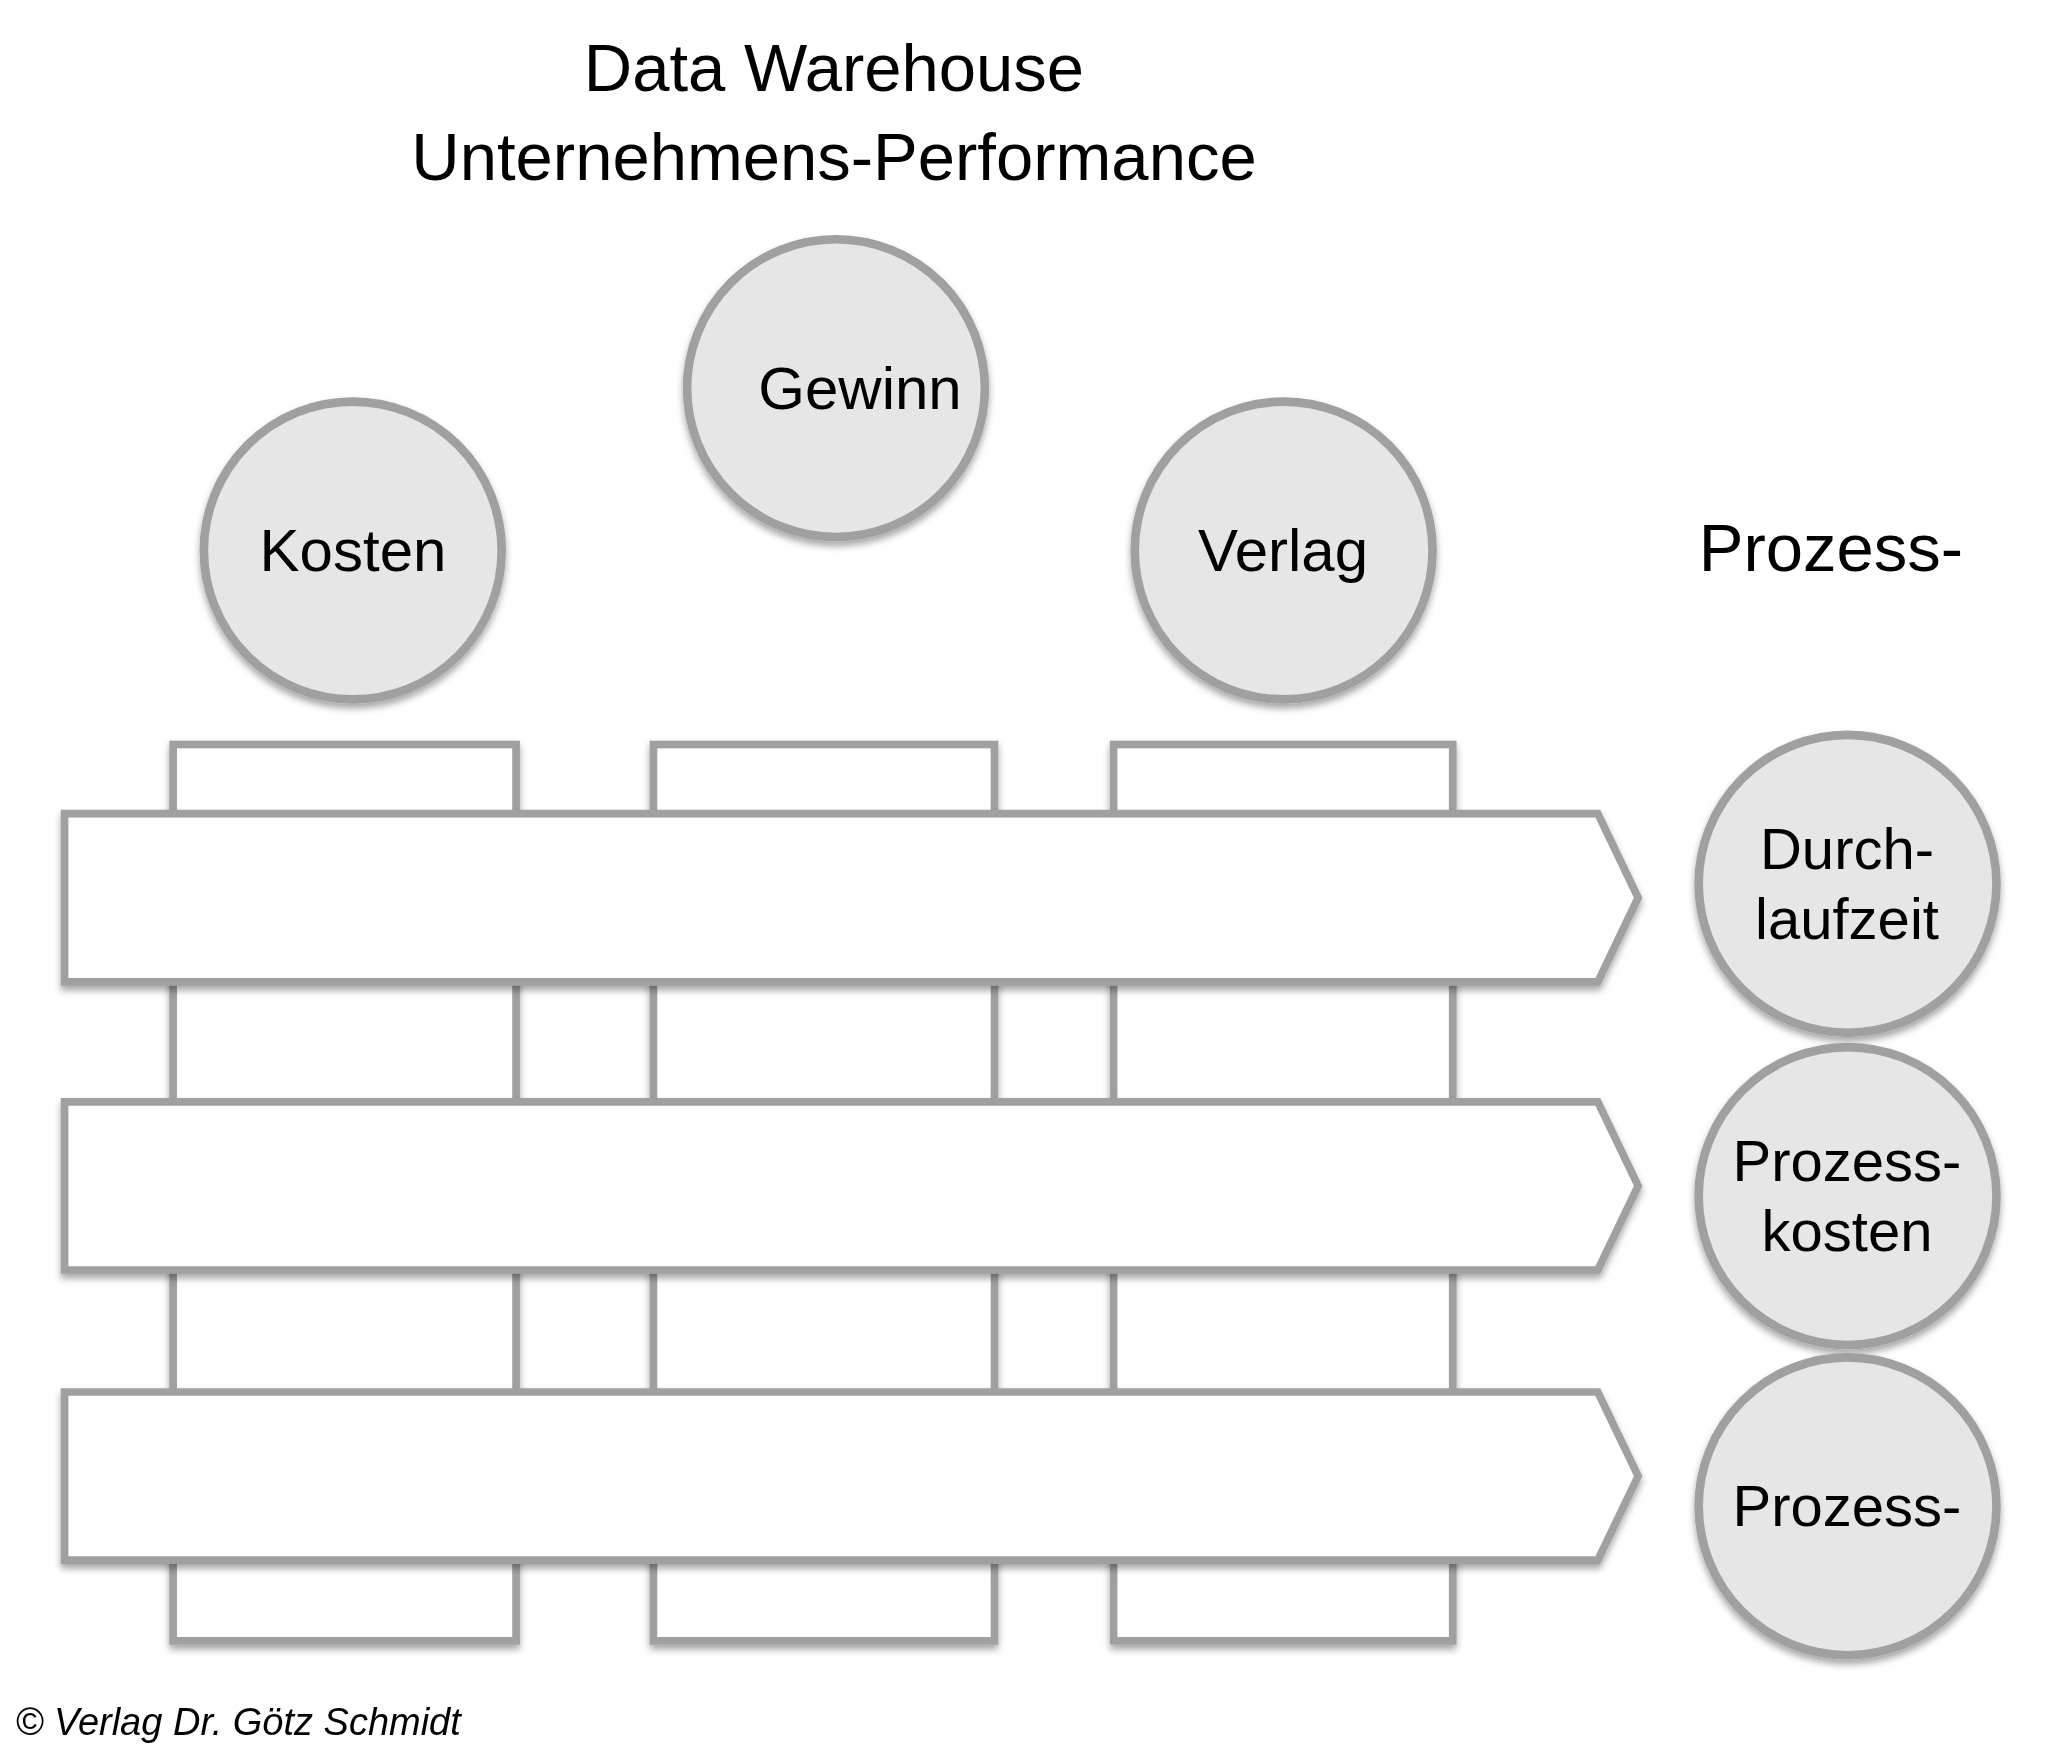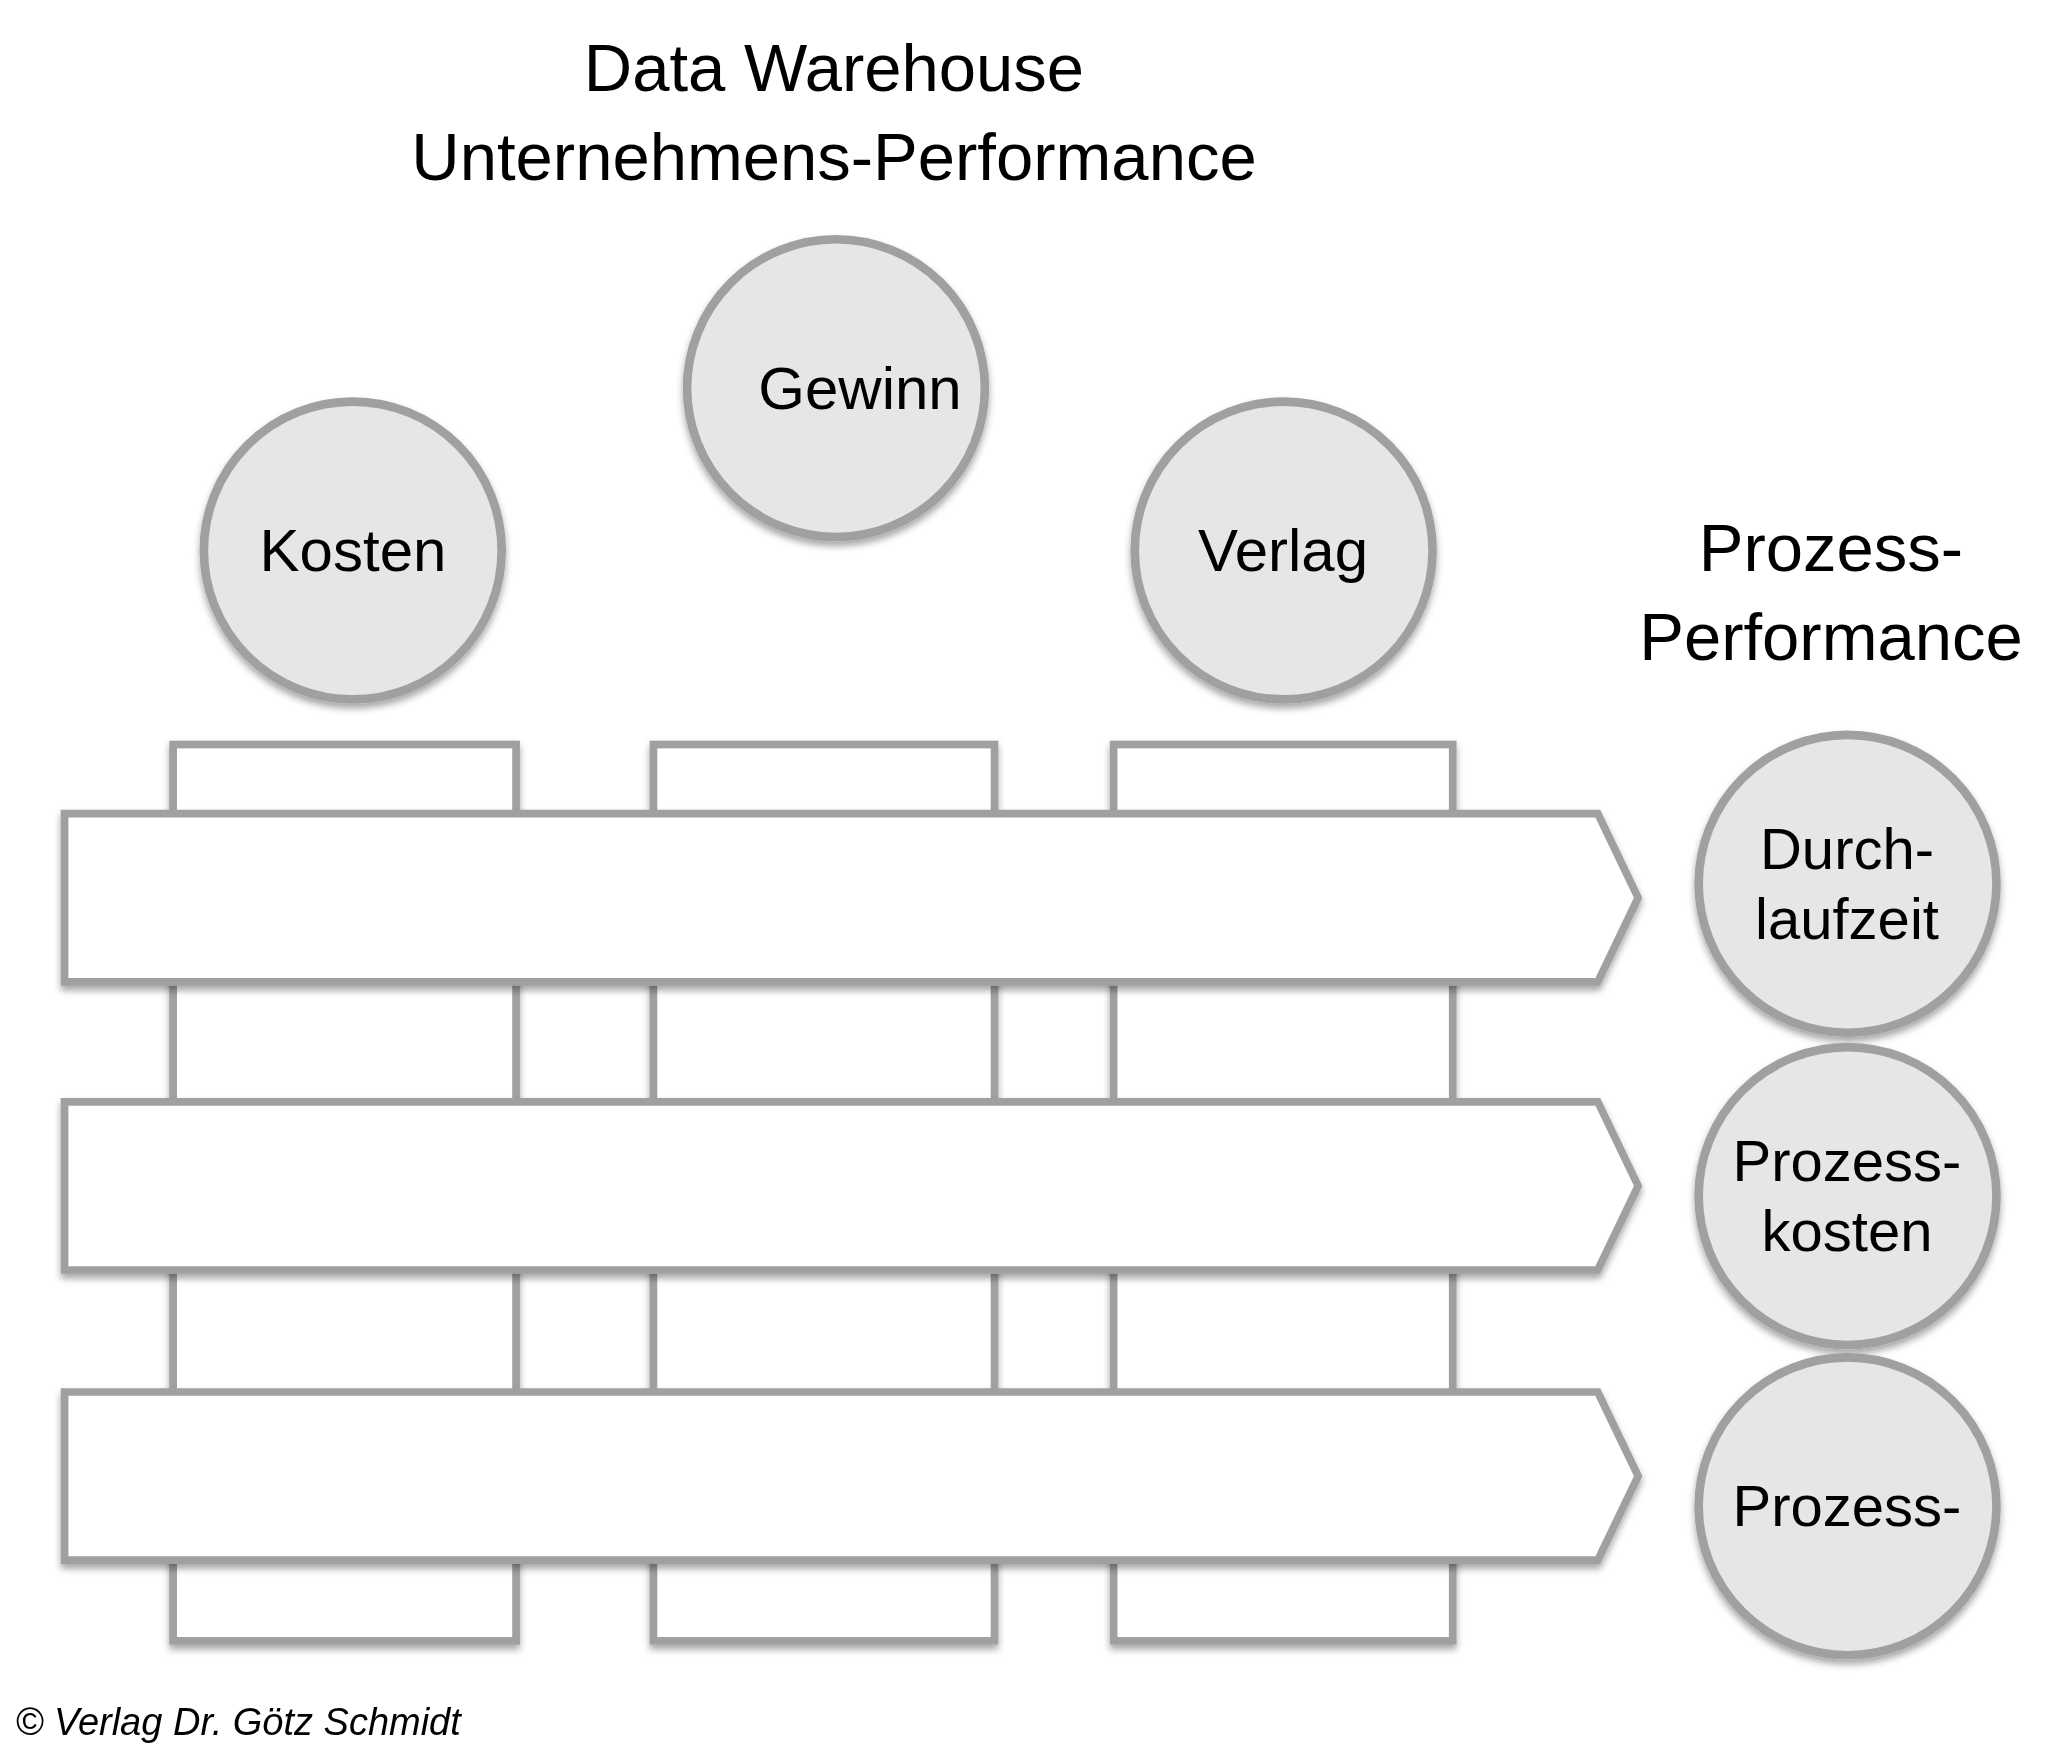--- a/index.html
+++ b/index.html
@@ -78,21 +78,20 @@
     </g>
   </svg>
 
   <div class="txt title">
     <span>Data Warehouse</span>
     <span>Unternehmens-Performance</span>
   </div>
 
   <div class="txt pp-heading">
     <span>Prozess-</span>
-    <span>Performance</span>
   </div>
 
   <div class="txt circle-label lbl-kosten">Kosten</div>
   <div class="txt circle-label lbl-gewinn">Gewinn</div>
   <div class="txt circle-label lbl-umsatz">Verlag</div>
 
   <div class="txt circle-label two-line lbl-durchlaufzeit">
     <span>Durch-</span>
     <span>laufzeit</span>
   </div>

